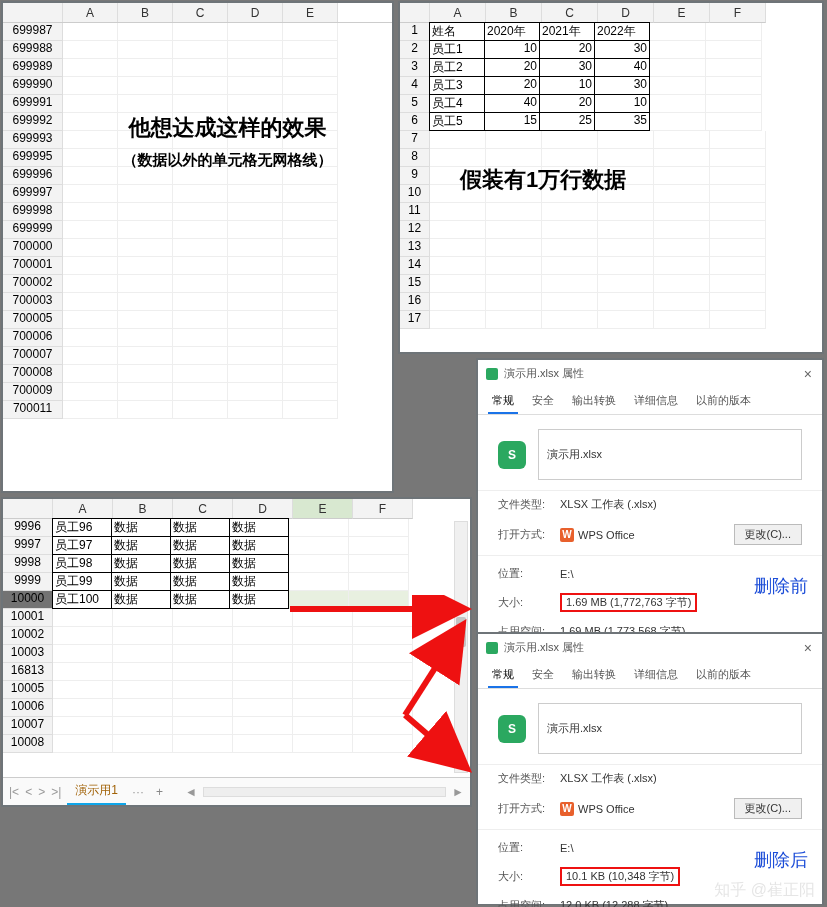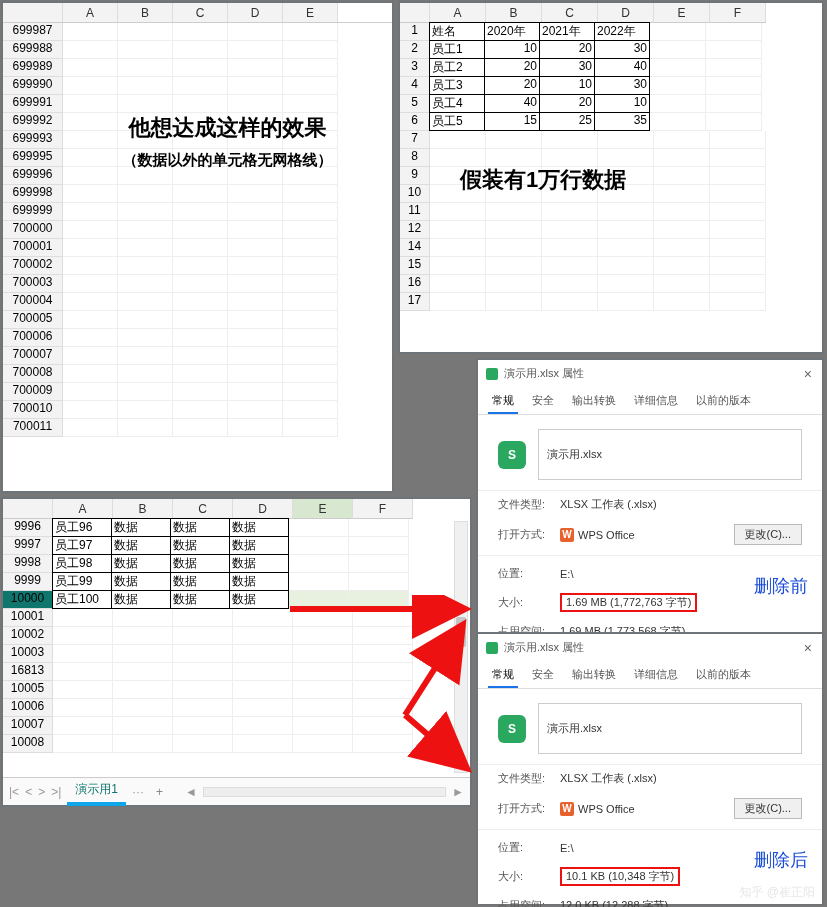--- a/index.html
+++ b/index.html
@@ -55,42 +55,42 @@
   
   .p3 { left: 1px; top: 497px; width: 471px; height: 310px; }
   .p3-cols { display: flex; height: 20px; font-size: 12px; color: #333; }
   .p3-colh { text-align: center; line-height: 20px; border-right: 1px solid #ddd; border-bottom: 1px solid #ccc; background: #f3f3f3; }
   .p3-body { position: relative; height: 260px; }
   .p3-row { display: flex; height: 18px; font-size: 12px; }
   .p3-row .rh { width: 50px; text-align: center; border-right: 1px solid #ddd; border-bottom: 1px solid #ddd; background: #f3f3f3; }
   .p3-row .cell { width: 60px; border-right: 1px solid #eee; border-bottom: 1px solid #eee; padding: 0 2px; }
   .p3-row .dc { border: 1px solid #000; margin: -1px 0 0 -1px; }
   
-  .p3-row.sel .rh { background: #0f766e; }
+  .p3-row.sel .rh { background: #737373; }
   .p3-row.sel .cell.dc { background: #fff; }
   .p3-row.sel .cell:not(.dc) { background: #e8f0e0; }
   .p3-overlay {
     position: absolute; top: 188px; left: 80px;
     font-weight: bold; font-size: 18px; color: #000;
   }
   .p3-scroll {
     position: absolute; right: 2px; top: 22px; bottom: 32px; width: 14px;
     background: #f0f0f0; border: 1px solid #ddd;
   }
   .p3-thumb {
     position: absolute; left: 1px; right: 1px; top: 95px; height: 30px;
     background: #c4c4c4; border-radius: 2px;
   }
   .p3-tabs {
     position: absolute; bottom: 0; left: 0; right: 0; height: 28px;
     display: flex; align-items: center; border-top: 1px solid #ccc;
     font-size: 12px; padding: 0 6px; gap: 6px; background: #fafafa;
   }
   .p3-tabs .nav { color: #999; cursor: default; }
-  .p3-tabs .tab { color: #0f766e; border-bottom: 4px solid #0ea5e9; padding: 4px 8px; }
+  .p3-tabs .tab { color: #a16207; border-bottom: 2px solid #0ea5e9; padding: 4px 8px; }
   .p3-tabs .plus { color: #888; padding: 0 6px; }
 
   
   .p4 { left: 476px; top: 358px; width: 348px; height: 547px; background: #f5f5f5; border: 2px solid #6e7478; position: absolute; }
   .dlg {
     background: #fff; position: relative; height: 272px;
     font-size: 12px; color: #333;
   }
   .dlg + .dlg { border-top: 2px solid #6e7478; }
   .dlg-title {
@@ -138,21 +138,21 @@
   }
   .redtag {
     position: absolute; color: #1d4ed8; font-size: 18px; font-weight: normal;
   }
 
   
   .arrow-svg { position: absolute; pointer-events: none; }
 
   .watermark {
     position: absolute; right: 12px; bottom: 6px;
-    font-size: 12px; color: #ddd; opacity: 0.75;
+    font-size: 16px; color: #ddd; opacity: 0.75;
   }
 </style>
 </head>
 <body>
 
 <div class="panel p1">
   <div class="p1-cols">
     <div class="p1-colh p1-rowh"></div>
     <div class="p1-colh p1-colc">A</div>
       <div class="p1-colh p1-colc">B</div>
@@ -227,20 +227,28 @@
       </div>
       <div class="p1-row">
         <div class="rh">699996</div>
         <div class="cell"></div>
         <div class="cell"></div>
         <div class="cell"></div>
         <div class="cell"></div>
         <div class="cell"></div>
       </div>
       <div class="p1-row">
+        <div class="rh">699997</div>
+        <div class="cell"></div>
+        <div class="cell"></div>
+        <div class="cell"></div>
+        <div class="cell"></div>
+        <div class="cell"></div>
+      </div>
+      <div class="p1-row">
         <div class="rh">699998</div>
         <div class="cell"></div>
         <div class="cell"></div>
         <div class="cell"></div>
         <div class="cell"></div>
         <div class="cell"></div>
       </div>
       <div class="p1-row">
         <div class="rh">699999</div>
         <div class="cell"></div>
@@ -275,28 +283,20 @@
       </div>
       <div class="p1-row">
         <div class="rh">700003</div>
         <div class="cell"></div>
         <div class="cell"></div>
         <div class="cell"></div>
         <div class="cell"></div>
         <div class="cell"></div>
       </div>
       <div class="p1-row">
-        <div class="rh">700004</div>
-        <div class="cell"></div>
-        <div class="cell"></div>
-        <div class="cell"></div>
-        <div class="cell"></div>
-        <div class="cell"></div>
-      </div>
-      <div class="p1-row">
         <div class="rh">700005</div>
         <div class="cell"></div>
         <div class="cell"></div>
         <div class="cell"></div>
         <div class="cell"></div>
         <div class="cell"></div>
       </div>
       <div class="p1-row">
         <div class="rh">700006</div>
         <div class="cell"></div>
@@ -316,28 +316,20 @@
       <div class="p1-row">
         <div class="rh">700008</div>
         <div class="cell"></div>
         <div class="cell"></div>
         <div class="cell"></div>
         <div class="cell"></div>
         <div class="cell"></div>
       </div>
       <div class="p1-row">
         <div class="rh">700009</div>
-        <div class="cell"></div>
-        <div class="cell"></div>
-        <div class="cell"></div>
-        <div class="cell"></div>
-        <div class="cell"></div>
-      </div>
-      <div class="p1-row">
-        <div class="rh">700010</div>
         <div class="cell"></div>
         <div class="cell"></div>
         <div class="cell"></div>
         <div class="cell"></div>
         <div class="cell"></div>
       </div>
       <div class="p1-row">
         <div class="rh">700011</div>
         <div class="cell"></div>
         <div class="cell"></div>
@@ -457,20 +449,29 @@
         <div class="rh">11</div>
         <div class="cell"></div>
         <div class="cell"></div>
         <div class="cell"></div>
         <div class="cell"></div>
         <div class="cell"></div>
         <div class="cell"></div>
       </div>
       <div class="p2-row">
         <div class="rh">12</div>
+        <div class="cell"></div>
+        <div class="cell"></div>
+        <div class="cell"></div>
+        <div class="cell"></div>
+        <div class="cell"></div>
+        <div class="cell"></div>
+      </div>
+      <div class="p2-row">
+        <div class="rh">13</div>
         <div class="cell"></div>
         <div class="cell"></div>
         <div class="cell"></div>
         <div class="cell"></div>
         <div class="cell"></div>
         <div class="cell"></div>
       </div>
       <div class="p2-row">
         <div class="rh">14</div>
         <div class="cell"></div>

